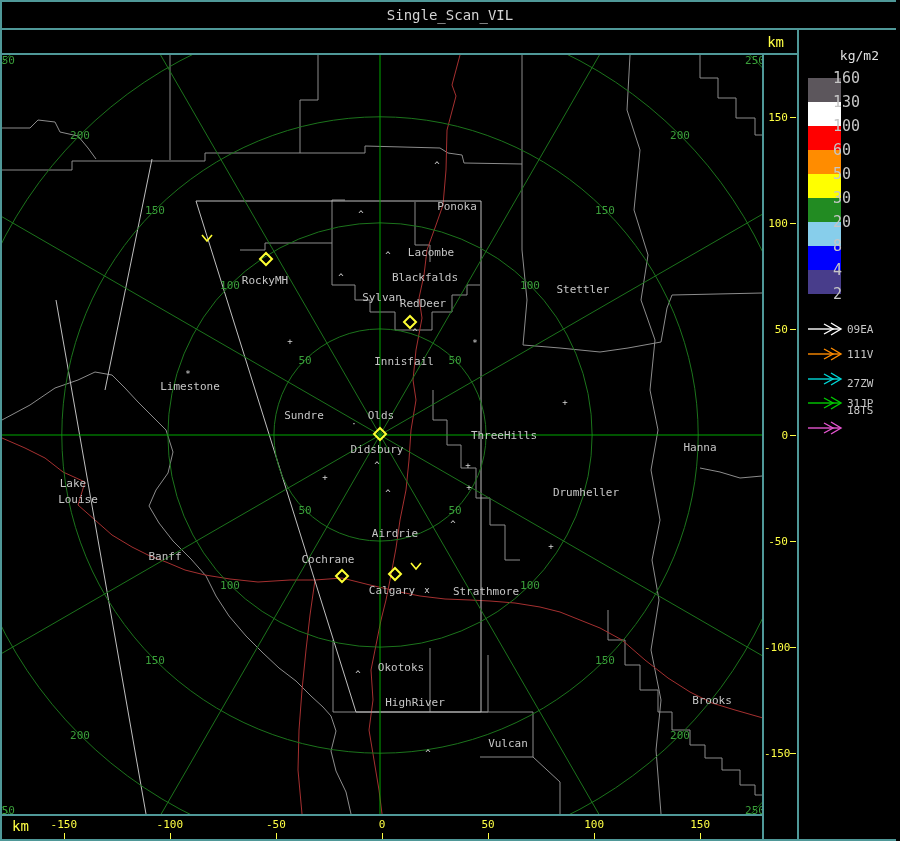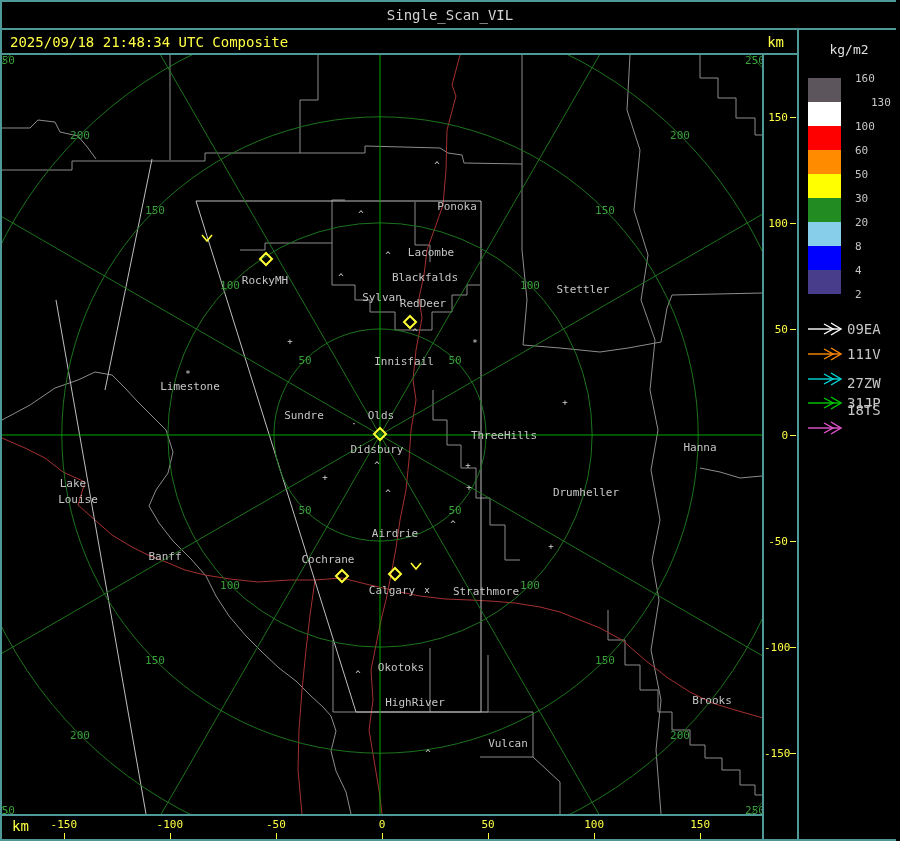--- a/index.html
+++ b/index.html
@@ -15,25 +15,25 @@
   .maparea{position:absolute;left:2px;top:55px;width:760px;height:759px;}
   .yaxis{position:absolute;left:764px;top:55px;width:33px;height:759px;}
   .yaxis .lab{position:absolute;color:#ffff44;font-size:11px;width:24px;text-align:right;
               transform:translateY(-50%);left:0;}
   .yaxis .tick{position:absolute;left:26px;width:6px;height:1px;background:#ffff44;}
   .xaxis{position:absolute;left:0px;top:816px;width:762px;height:23px;}
   .xaxis .lab{position:absolute;top:2px;color:#ffff44;font-size:11px;transform:translateX(-50%);}
   .xaxis .tick{position:absolute;top:17px;width:1px;height:6px;background:#ffff44;}
   .xaxis .xunit{position:absolute;left:12px;top:2px;color:#ffff44;font-size:14px;}
   .panel{position:absolute;left:799px;top:30px;width:99px;height:809px;}
-  .panel .unit{position:absolute;left:20px;top:12px;width:60px;text-align:center;
+  .panel .unit{position:absolute;left:20px;top:18px;width:60px;text-align:right;
                color:#e0e0e0;font-size:13px;}
   .panel .box{position:absolute;left:9px;width:33px;height:24px;}
-  .panel .blab{position:absolute;left:56px;transform:translateY(-50%);color:#c6c6c6;font-size:11px;}
-  .panel .tlab{position:absolute;left:48px;transform:translateY(-50%);color:#c6c6c6;font-size:14px;}
+  .panel .blab{position:absolute;left:34px;transform:translateY(-50%);color:#c6c6c6;font-size:15px;}
+  .panel .tlab{position:absolute;left:48px;transform:translateY(-50%);color:#c6c6c6;font-size:11px;}
   .panel svg.arrow{position:absolute;left:8px;}
   text.city{fill:#c6c6c6;font-family:"DejaVu Sans Mono",monospace;font-size:11px;text-anchor:middle;}
   text.ringlab{fill:#3a9e3a;font-family:"DejaVu Sans Mono",monospace;font-size:11px;text-anchor:middle;}
   text.town{fill:#d8d8d8;font-family:"DejaVu Sans Mono",monospace;font-size:9px;text-anchor:middle;}
 </style>
 </head>
 <body>
 
 <div class="app">
 
@@ -43,21 +43,20 @@
   <div class="tealline" style="left:898px;top:0;width:2px;height:841px;"></div>
   <div class="tealline" style="left:0;top:28px;width:900px;height:2px;"></div>
   <div class="tealline" style="left:0;top:53px;width:797px;height:2px;"></div>
   <div class="tealline" style="left:762px;top:55px;width:2px;height:786px;"></div>
   <div class="tealline" style="left:797px;top:28px;width:2px;height:813px;"></div>
   <div class="tealline" style="left:0;top:814px;width:762px;height:2px;"></div>
 
   <div class="titlebar">Single_Scan_VIL</div>
 
   <div class="statusbar">
-    <span class="ts">2025/09/18 21:48:34 UTC Composite</span>
     <span class="yunit">km</span>
   </div>
 
   <div class="maparea">
     <svg id="mapsvg" width="760" height="759" viewBox="2 55 760 759">
         <polyline points="170,55 170,160" fill="none" stroke="#8c8c8c" stroke-width="1"></polyline>
         <polyline points="2,170 72,170 72,161 205,161 205,153 300,153 300,100 318,100 318,55" fill="none" stroke="#8c8c8c" stroke-width="1"></polyline>
         <polyline points="300,153 365,153 365,146 440,148 448,153 462,155 464,163 522,164" fill="none" stroke="#8c8c8c" stroke-width="1"></polyline>
         <polyline points="522,55 522,250 527,300 523,345 560,348 600,352 628,348 661,342 667,308 672,295 762,293" fill="none" stroke="#8c8c8c" stroke-width="1"></polyline>
         <polyline points="630,55 627,110 640,150 634,210 648,255 641,300 655,340 650,390 658,430 651,470 660,520 652,560 659,600 651,650 661,700 656,750 661,814" fill="none" stroke="#8c8c8c" stroke-width="1"></polyline>
@@ -207,21 +206,21 @@
       <div class="tick" style="left: 594.13px;"></div>
       <div class="lab" style="left: 700.195px;">150</div>
       <div class="tick" style="left: 700.195px;"></div>
     </div>
 
   <div class="panel" id="panel">
     <div class="unit">kg/m2</div>
   <div class="box" style="top: 48px; background: rgb(92, 86, 92);"></div>
       <div class="blab" style="top: 48px;">160</div>
       <div class="box" style="top: 72px; background: rgb(255, 255, 255);"></div>
-      <div class="blab" style="top: 72px; margin-left: 16px;">130</div>
+      <div class="blab" style="top: 72px;">130</div>
       <div class="box" style="top: 96px; background: rgb(255, 0, 0);"></div>
       <div class="blab" style="top: 96px;">100</div>
       <div class="box" style="top: 120px; background: rgb(255, 140, 0);"></div>
       <div class="blab" style="top: 120px;">60</div>
       <div class="box" style="top: 144px; background: rgb(255, 255, 0);"></div>
       <div class="blab" style="top: 144px;">50</div>
       <div class="box" style="top: 168px; background: rgb(34, 139, 34);"></div>
       <div class="blab" style="top: 168px;">30</div>
       <div class="box" style="top: 192px; background: rgb(135, 206, 235);"></div>
       <div class="blab" style="top: 192px;">20</div>

